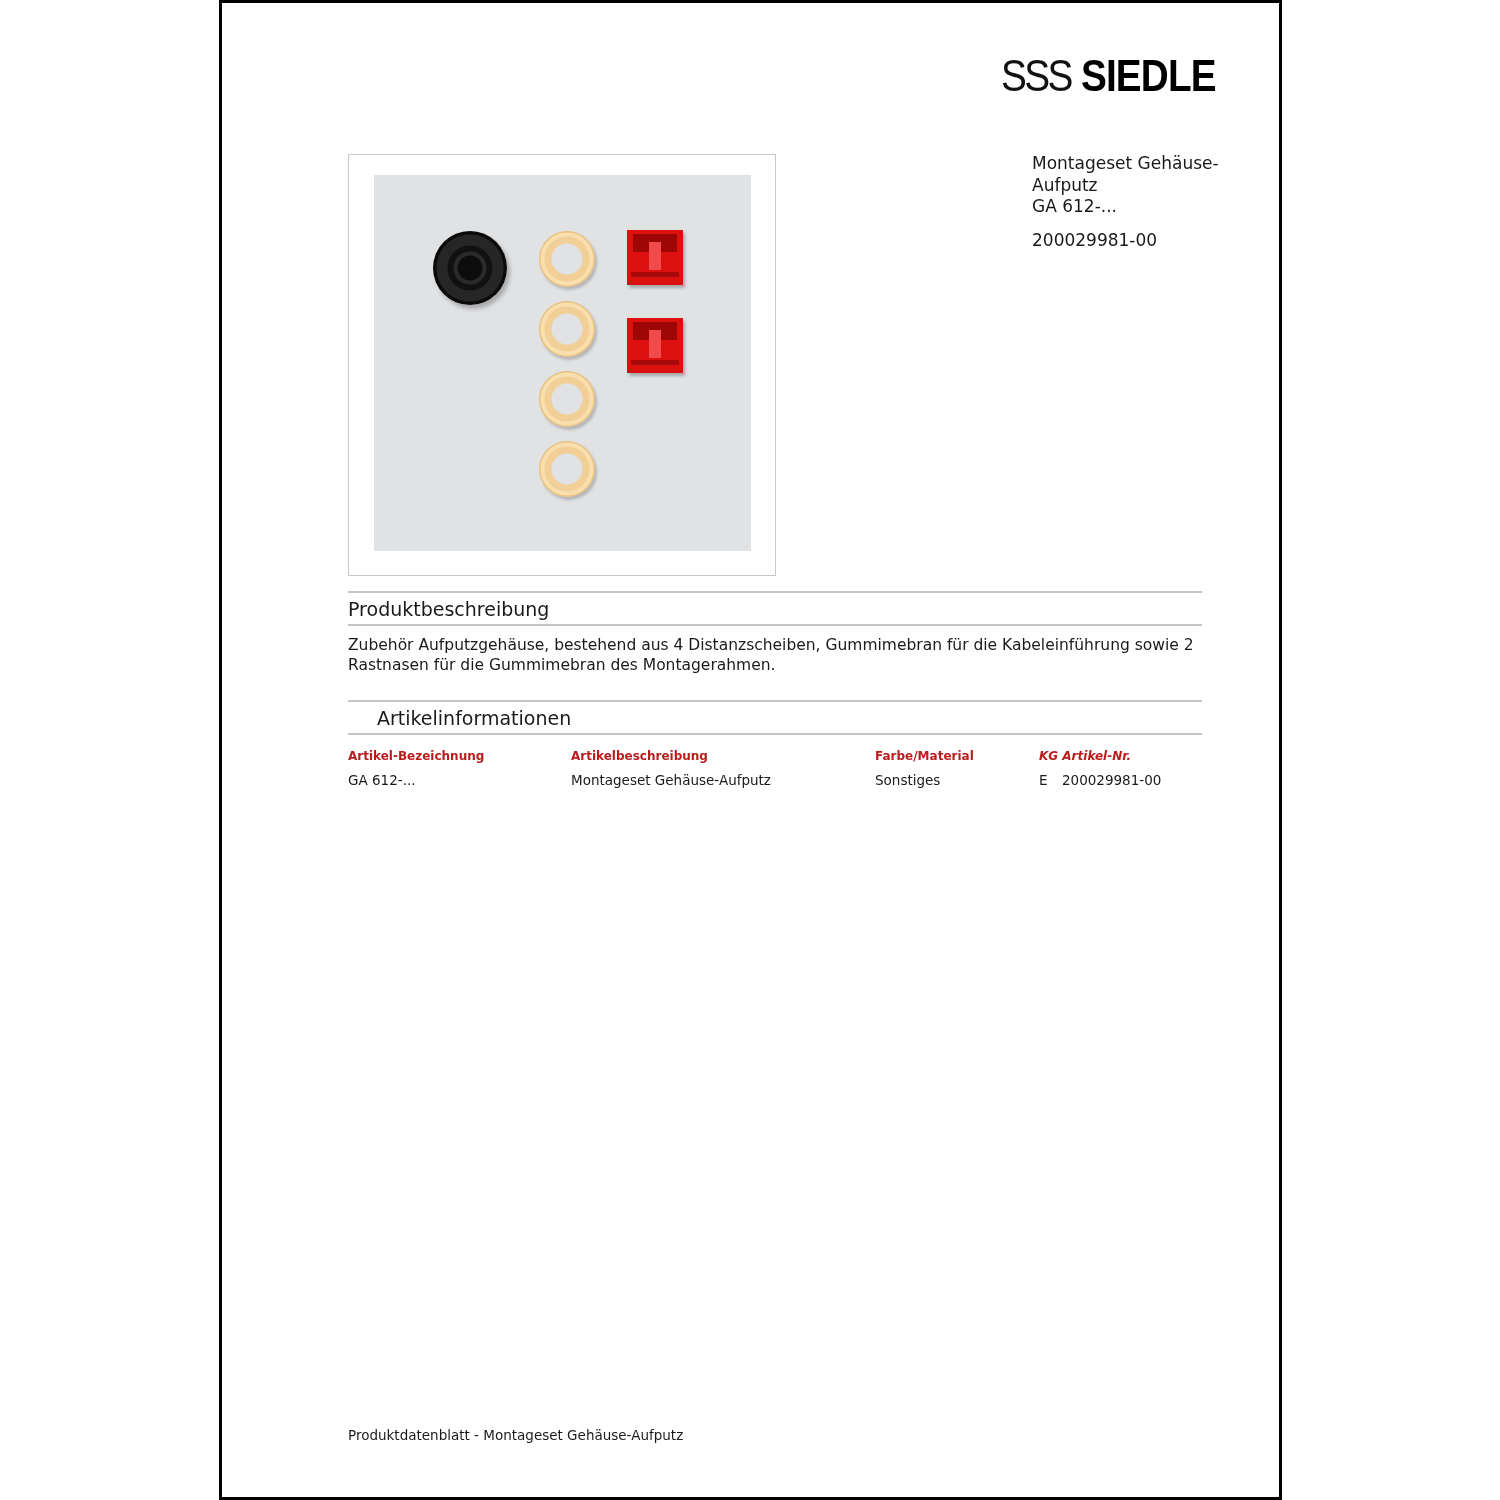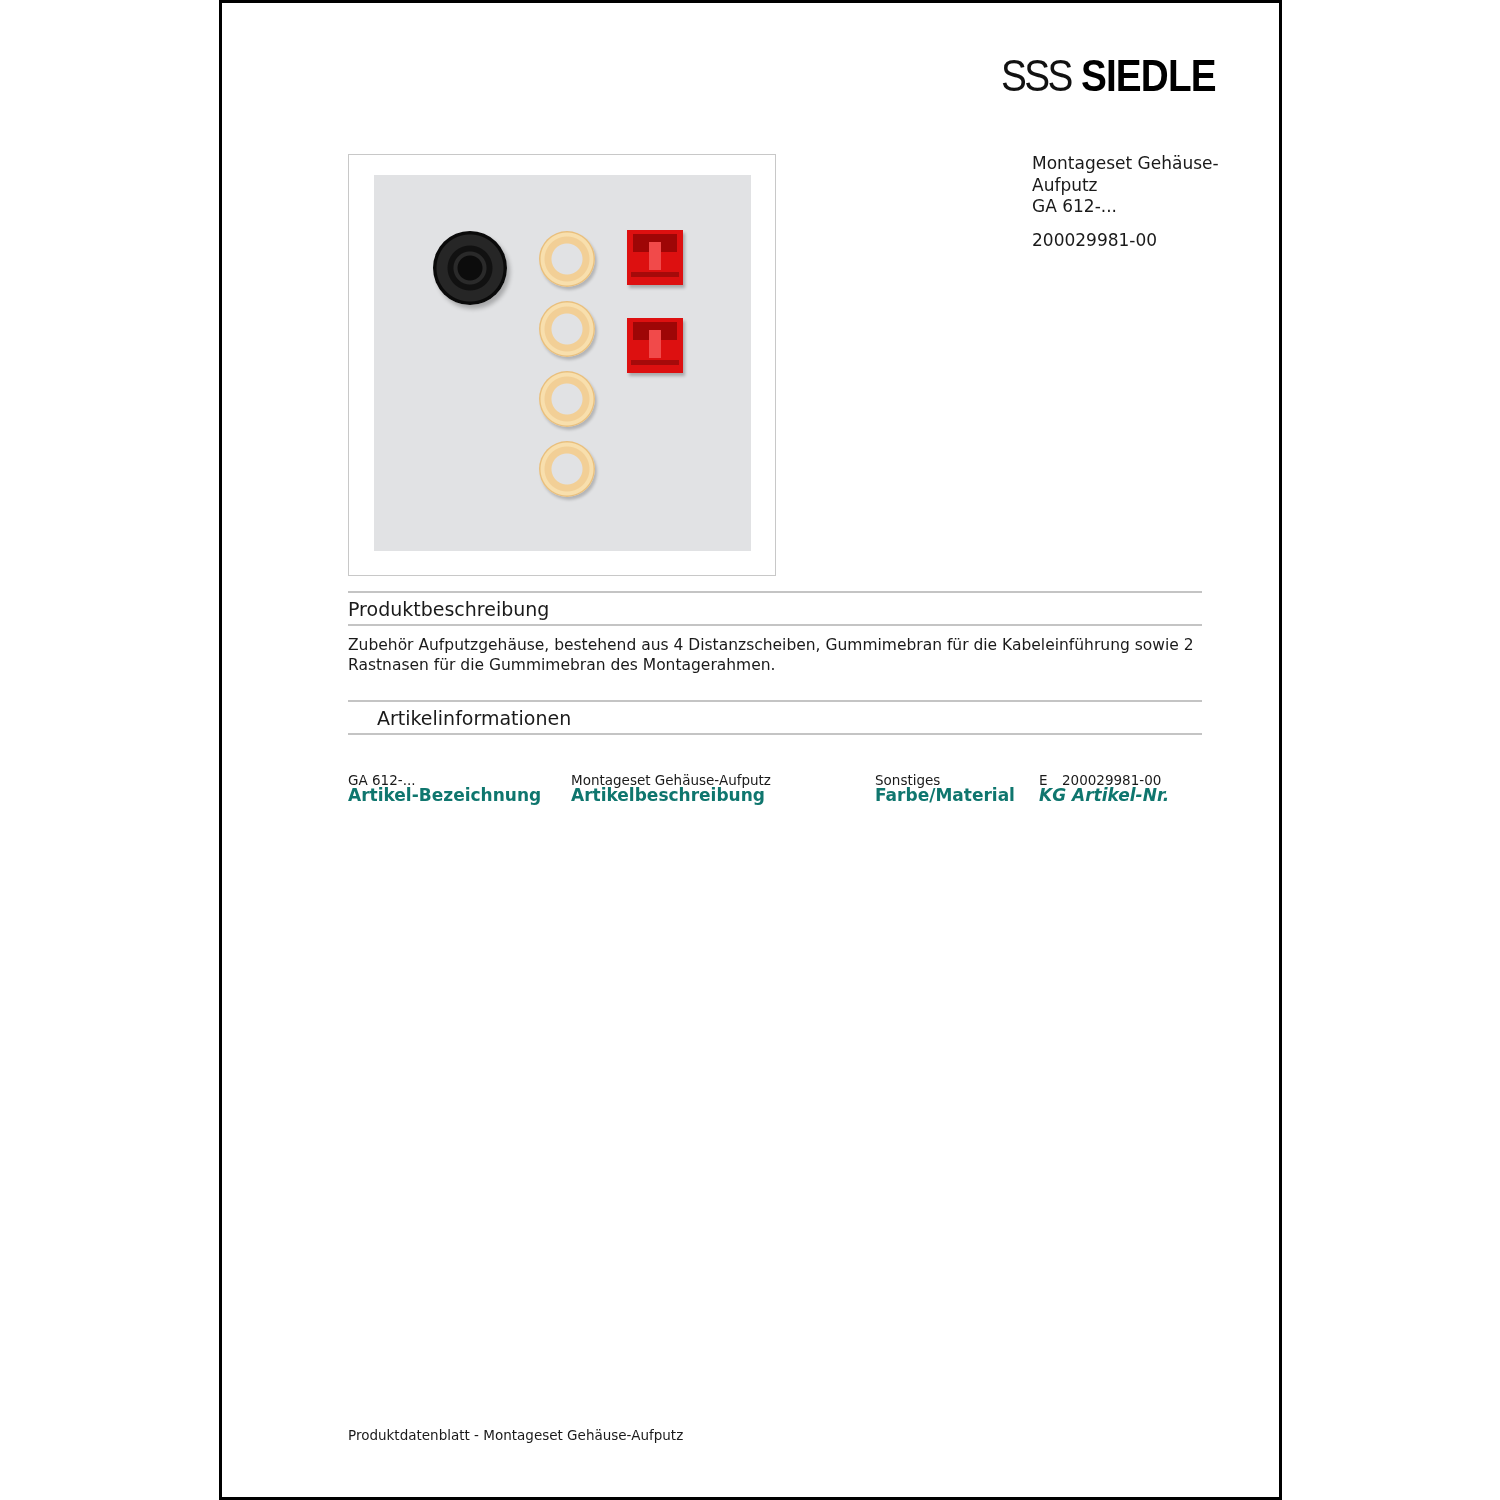--- a/index.html
+++ b/index.html
@@ -24,21 +24,21 @@
           background: radial-gradient(circle at 50% 50%, #e1e2e4 0 15px, #f2cf96 16px 22px, #f8dfad 23px 26px, #e9bf7c 27px 28px);
           box-shadow: 2px 3px 3px rgba(0,0,0,0.2); }
   .clip { position: absolute; width: 56px; height: 55px; background: #dd1010;
           box-shadow: 2px 3px 3px rgba(0,0,0,0.25); }
   .clip .d1 { position: absolute; left: 6px; top: 4px; width: 44px; height: 18px; background: #9e0606; }
   .clip .d2 { position: absolute; left: 22px; top: 12px; width: 12px; height: 28px; background: #f14a4a; }
   .clip .d3 { position: absolute; left: 4px; top: 42px; width: 48px; height: 5px; background: #a60a0a; }
   .rule { position: absolute; left: 348px; width: 854px; height: 0; border-top: 2px solid #c4c4c4; }
   .sec-h { left: 348px; font-size: 19px; color: #1a1a1a; }
   .desc { left: 348px; top: 636px; width: 860px; font-size: 15.5px; line-height: 19.5px; color: #1a1a1a; }
-  .th { font-size: 17px; font-weight: 700; color: #0f766e; top: 749px; margin-top: 36px; }
+  .th { font-size: 12px; font-weight: 700; color: #b91c1c; top: 749px; }
   .td { font-size: 13.5px; color: #1a1a1a; top: 772px; }
   .footer { left: 348px; top: 1427px; font-size: 13.5px; color: #1a1a1a; }
 </style>
 </head>
 <body>
 
 <div class="page"></div>
 
 <div class="abs logo">
   <span class="sss">SSS</span><span class="brand">SIEDLE</span>

